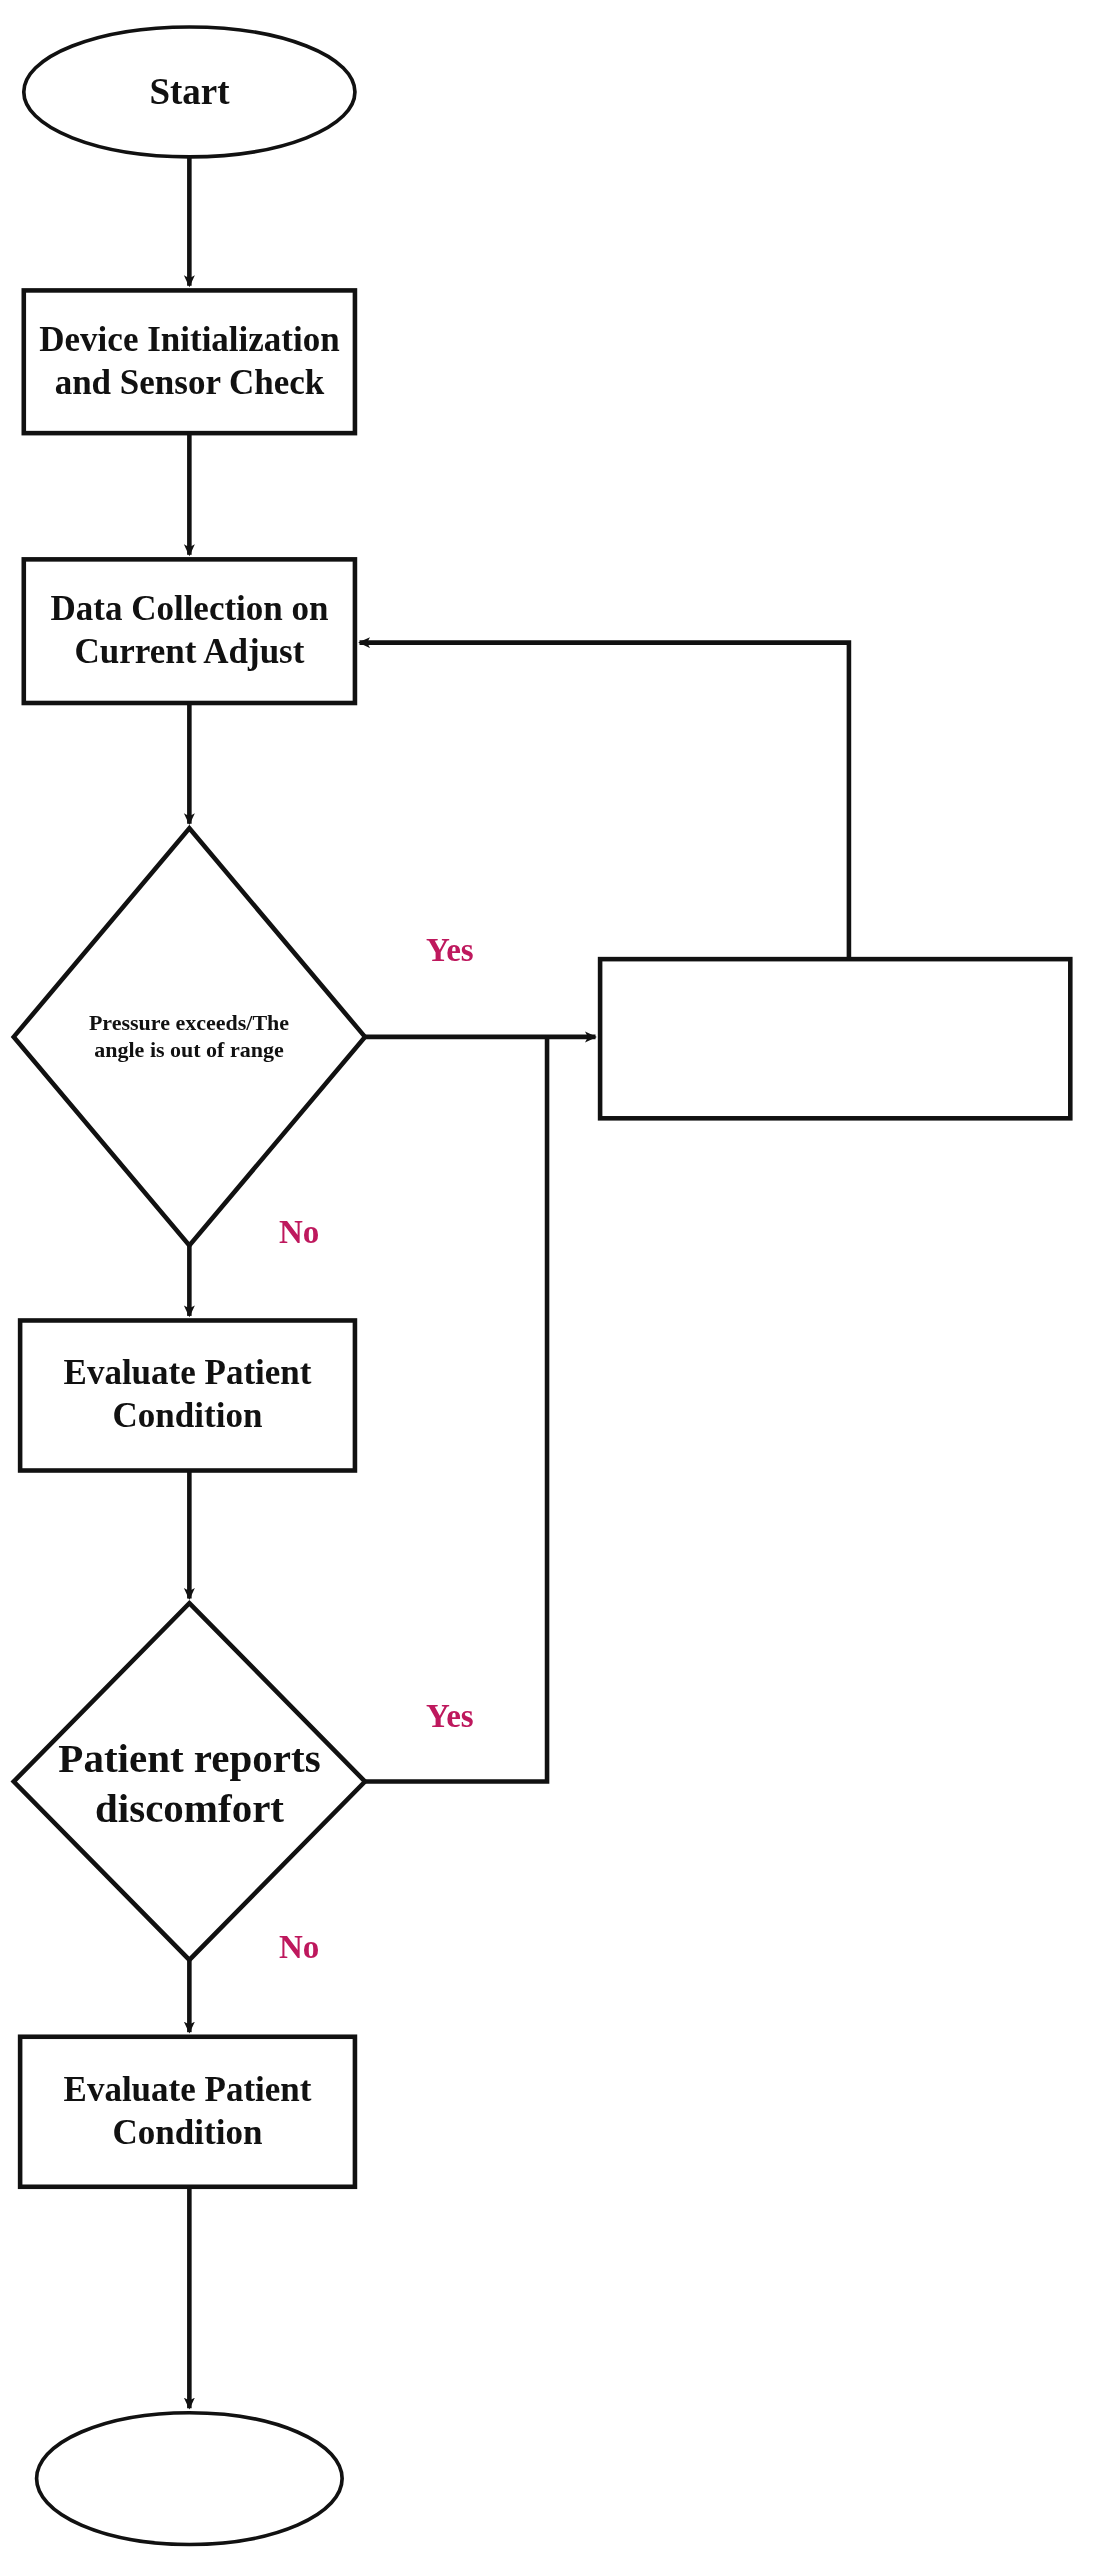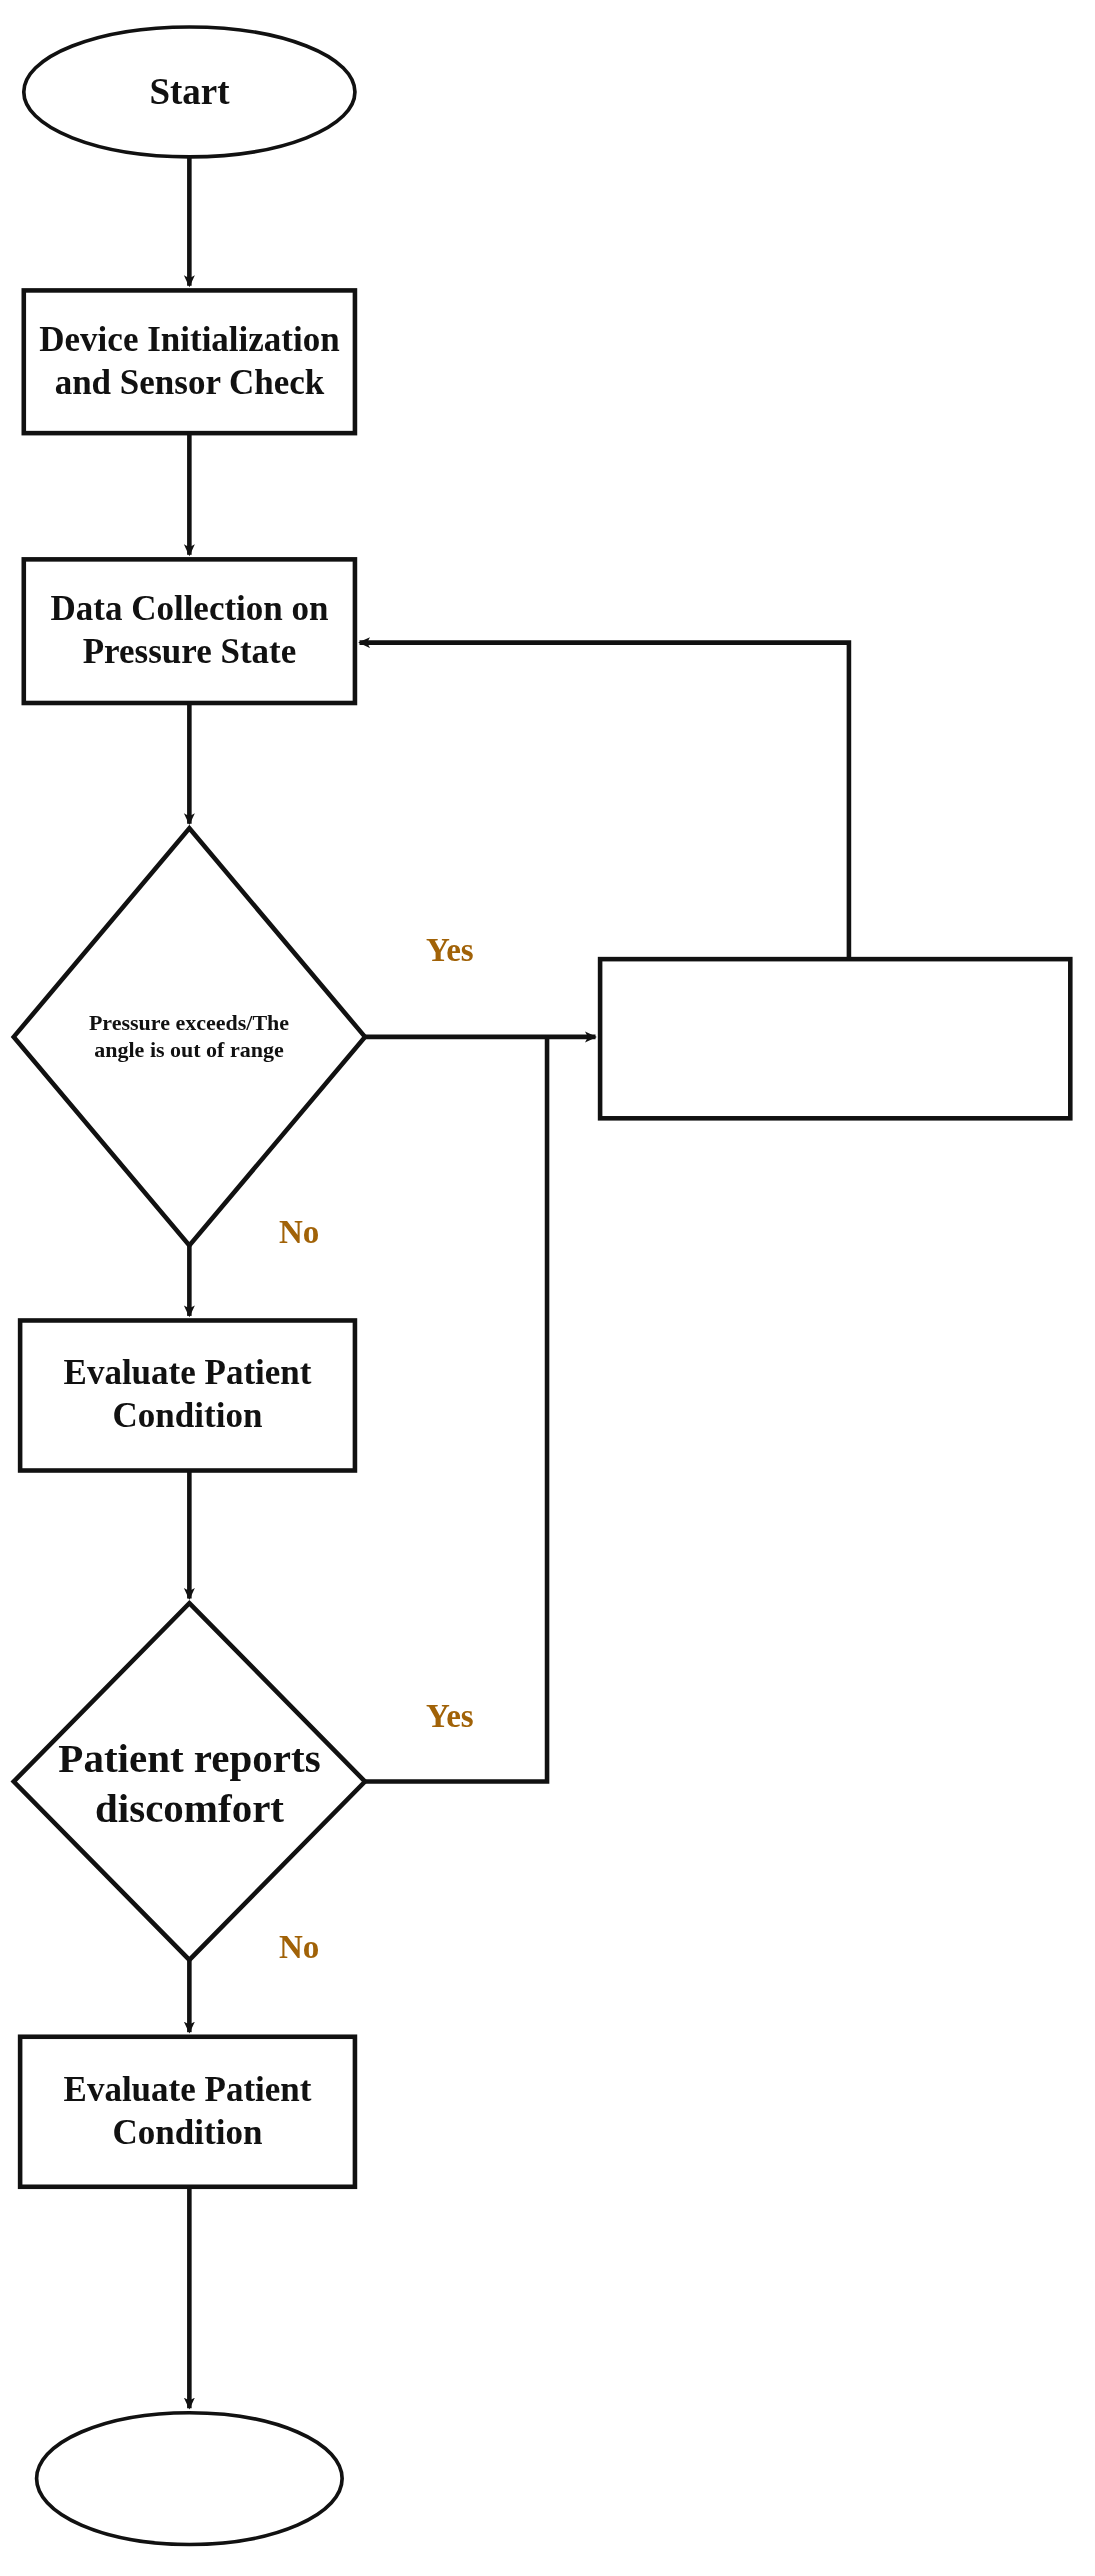--- a/index.html
+++ b/index.html
@@ -46,21 +46,21 @@
   }
   .label-decision-1 {
     font-size: 22px;
   }
   .label-decision-2 {
     font-size: 41px;
   }
   .edge-label {
     position: absolute;
     font-size: 33px;
-    color: #a16207;
+    color: #be185d;
     pointer-events: none;
     white-space: nowrap;
   }
 </style>
 </head>
 <body>
 
 <div id="flowchart-root">
 
   <svg id="flow-svg" viewBox="0 0 1197 2815">
@@ -108,21 +108,21 @@
 
     <line x1="207" y1="2390" x2="207" y2="2632" stroke="#111111" stroke-width="5" marker-end="url(#arrowhead)"></line>
   </svg>
 
   <div class="node-label label-terminal" style="left:24px; top:55px; width:331px; height:73px;">Start</div>
 
   <div class="node-label label-process" style="left:24px; top:290px; width:331px; height:143px;">Device Initialization
 and Sensor Check</div>
 
   <div class="node-label label-process" style="left:24px; top:559px; width:331px; height:144px;">Data Collection on
-Pressure State</div>
+Current Adjust</div>
 
   <div class="node-label label-decision-1" style="left:28px; top:995px; width:322px; height:84px;">Pressure exceeds/The
 angle is out of range</div>
 
 
   <div class="node-label label-process" style="left:20px; top:1320px; width:335px; height:150px;">Evaluate Patient
 Condition</div>
 
   <div class="node-label label-decision-2" style="left:34px; top:1737px; width:311px; height:92px;">Patient reports
 discomfort</div>

